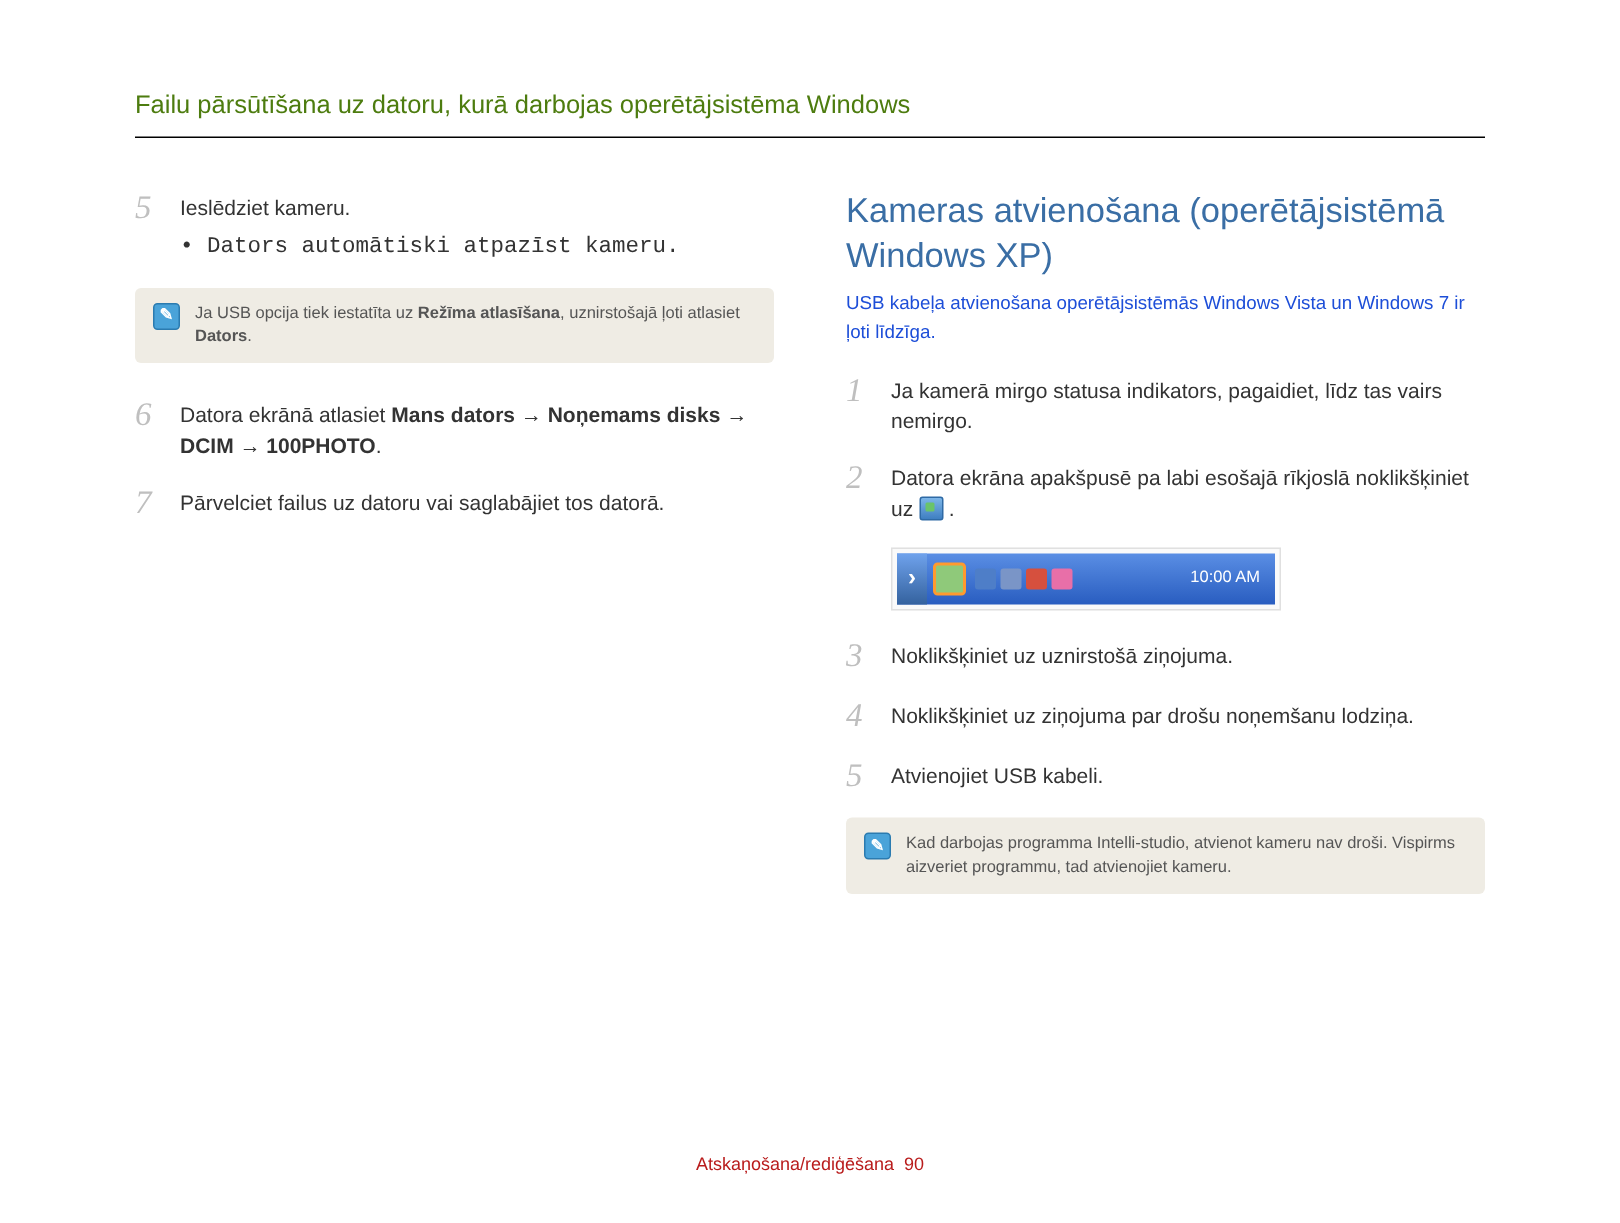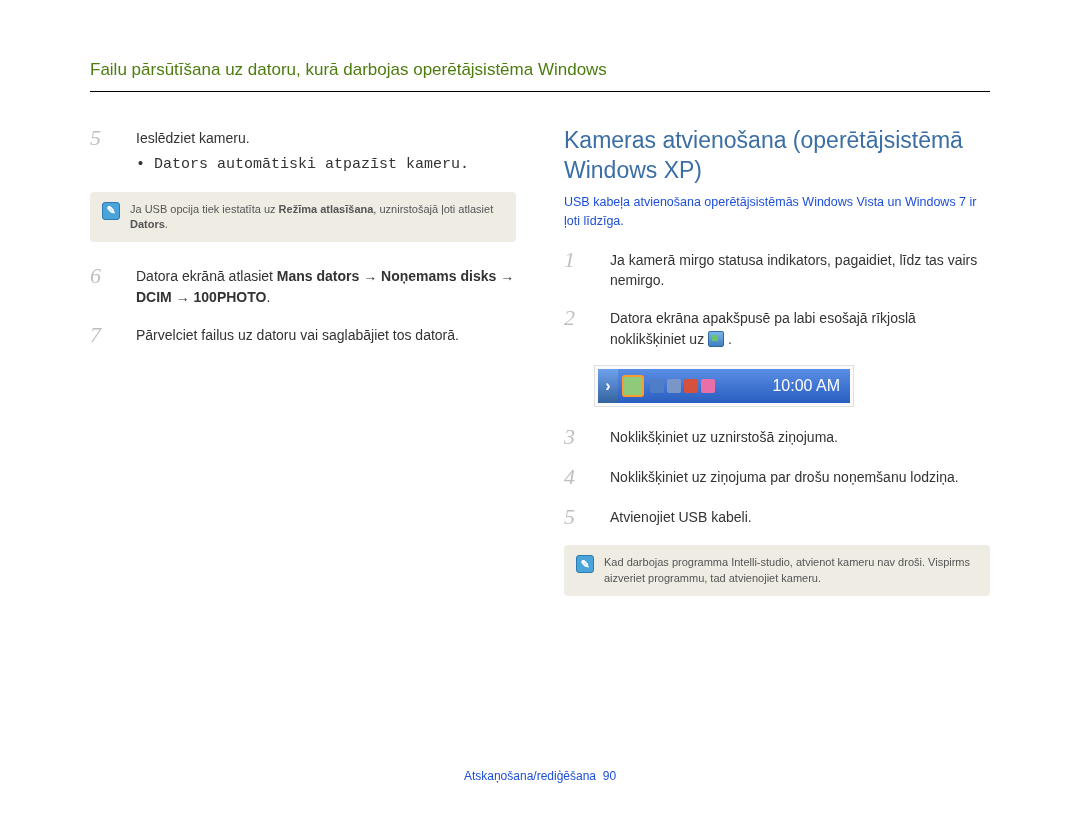--- a/index.html
+++ b/index.html
@@ -36,21 +36,21 @@
   }
   .step-num {
     color: #bfbfbf;
     font-size: 22px;
     font-style: italic;
     font-family: Georgia, "Times New Roman", serif;
     line-height: 1.1;
     width: 20px;
     flex-shrink: 0;
   }
-  .step-body { flex: 1; padding-top: 2px; margin-left: 16px; }
+  .step-body { flex: 1; padding-top: 2px; }
   .step-body .bold { font-weight: bold; }
   .subbullet {
     margin-top: 6px;
     font-size: 15px;
     font-family: Liberation Mono, monospace;
   }
   .subbullet::before { content: "• "; }
   .note {
     background: #efece4;
     border-radius: 4px;
@@ -126,27 +126,27 @@
     border: 2px solid #ff9a2f;
     border-radius: 3px;
     background: #8fc97a;
     display:flex;align-items:center;justify-content:center;
   }
   .tb-tray { display:flex; gap:3px; margin-left:6px; align-items:center; }
   .tb-tray span {
     width:14px;height:14px;border-radius:2px;
   }
   .tb-time {
-    color:#fff; font-size:16px; margin-left:auto; margin-right:10px;
+    color:#fff; font-size:11px; margin-left:auto; margin-right:10px;
   }
   .footer {
     position: absolute;
     bottom: 30px; left: 0; width: 100%;
     text-align: center;
-    font-size: 12px; color: #1d4ed8;
+    font-size: 12px; color: #b91c1c;
   }
 </style>
 </head>
 <body>
 
 <div class="page">
   <div class="header">Failu pārsūtīšana uz datoru, kurā darbojas operētājsistēma Windows</div>
 
   <div class="columns">
 

